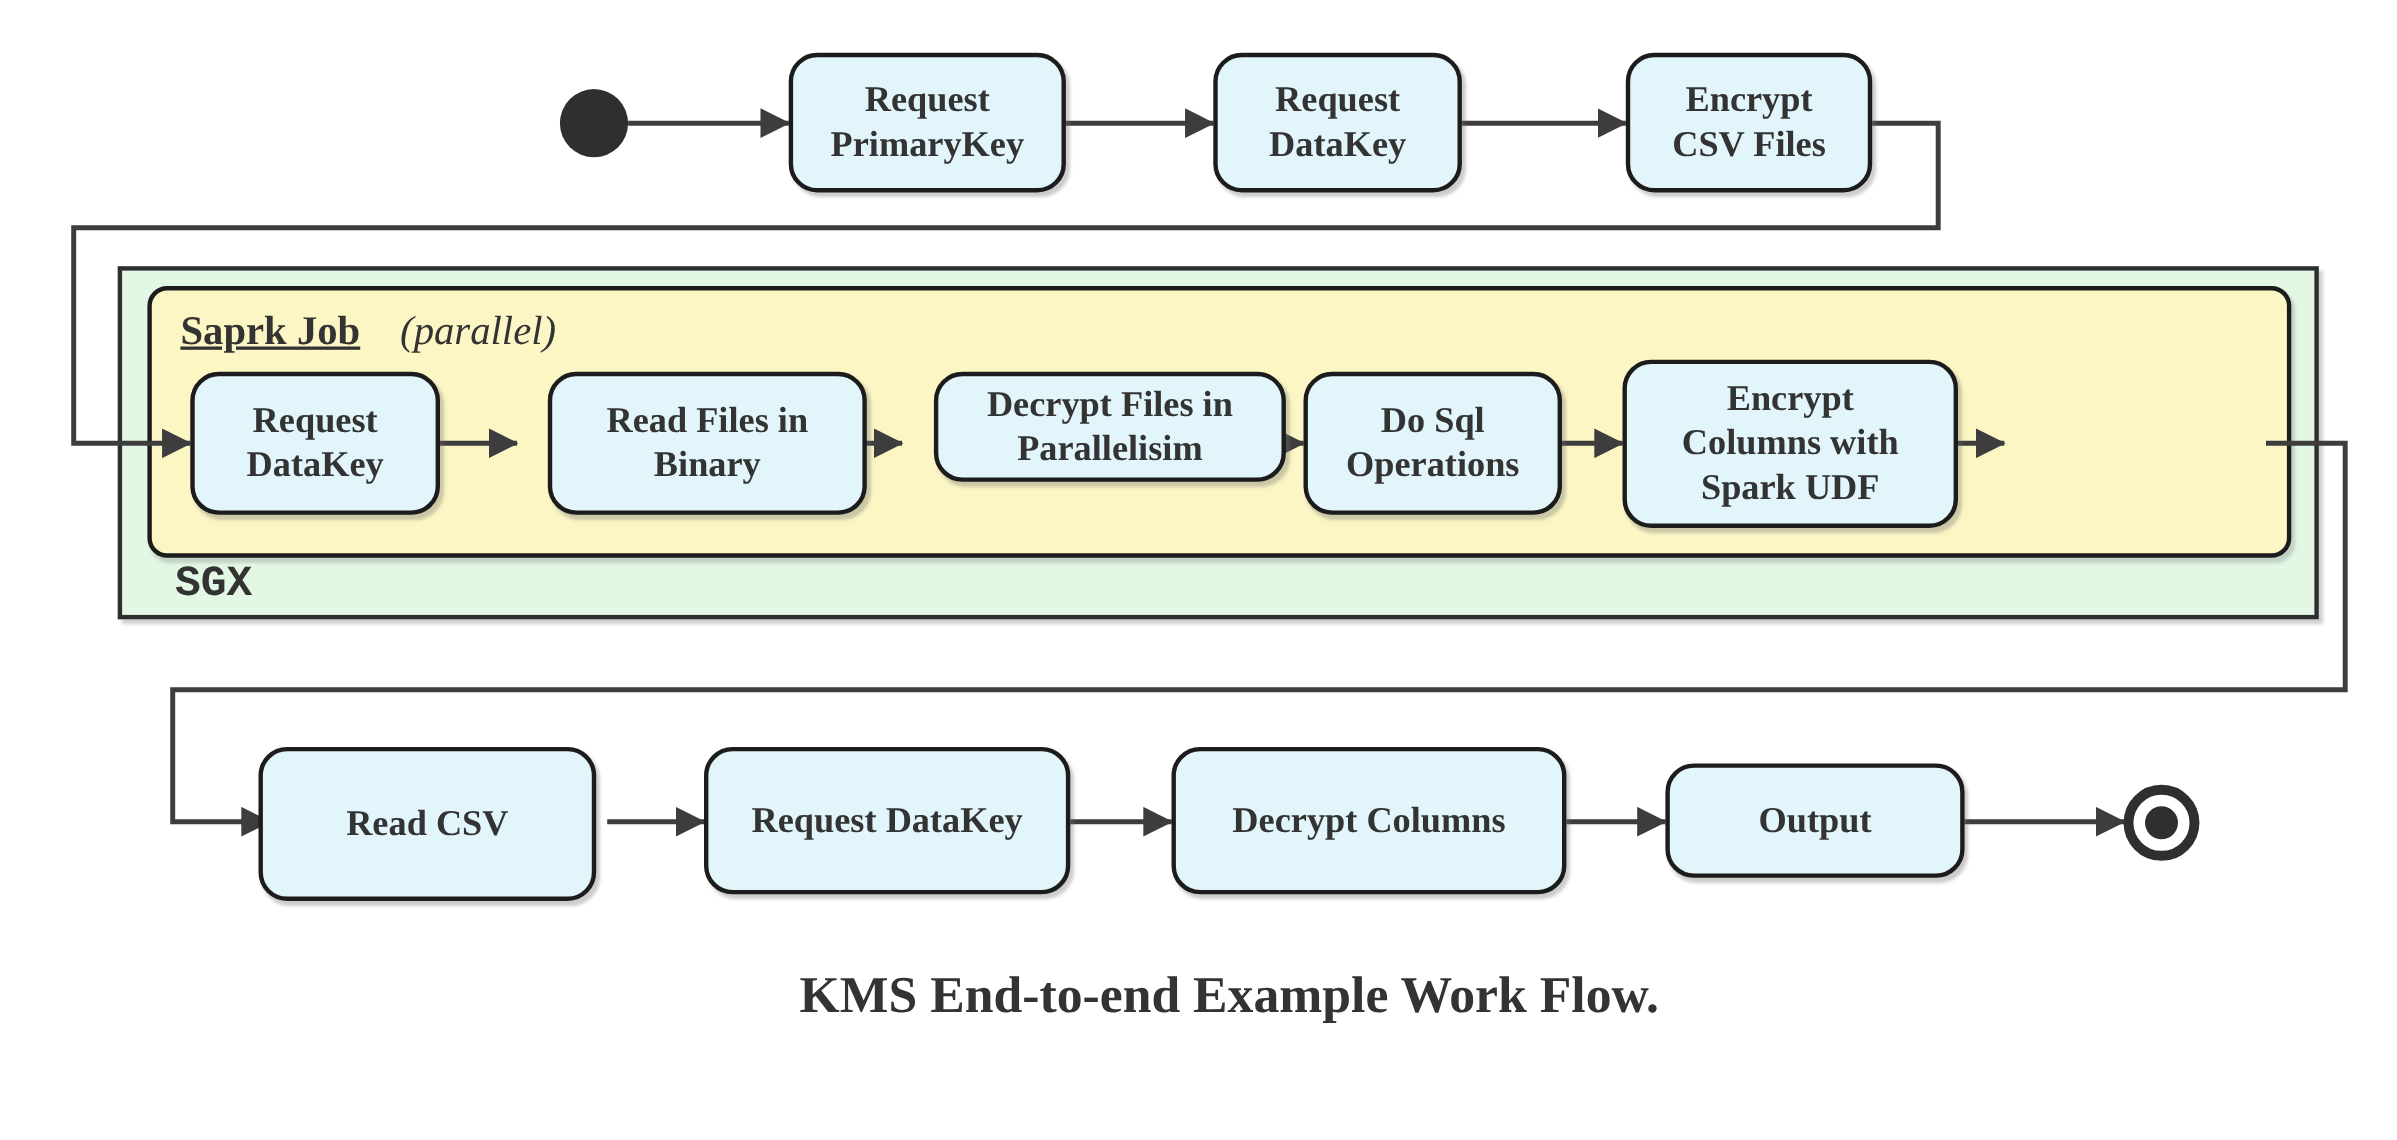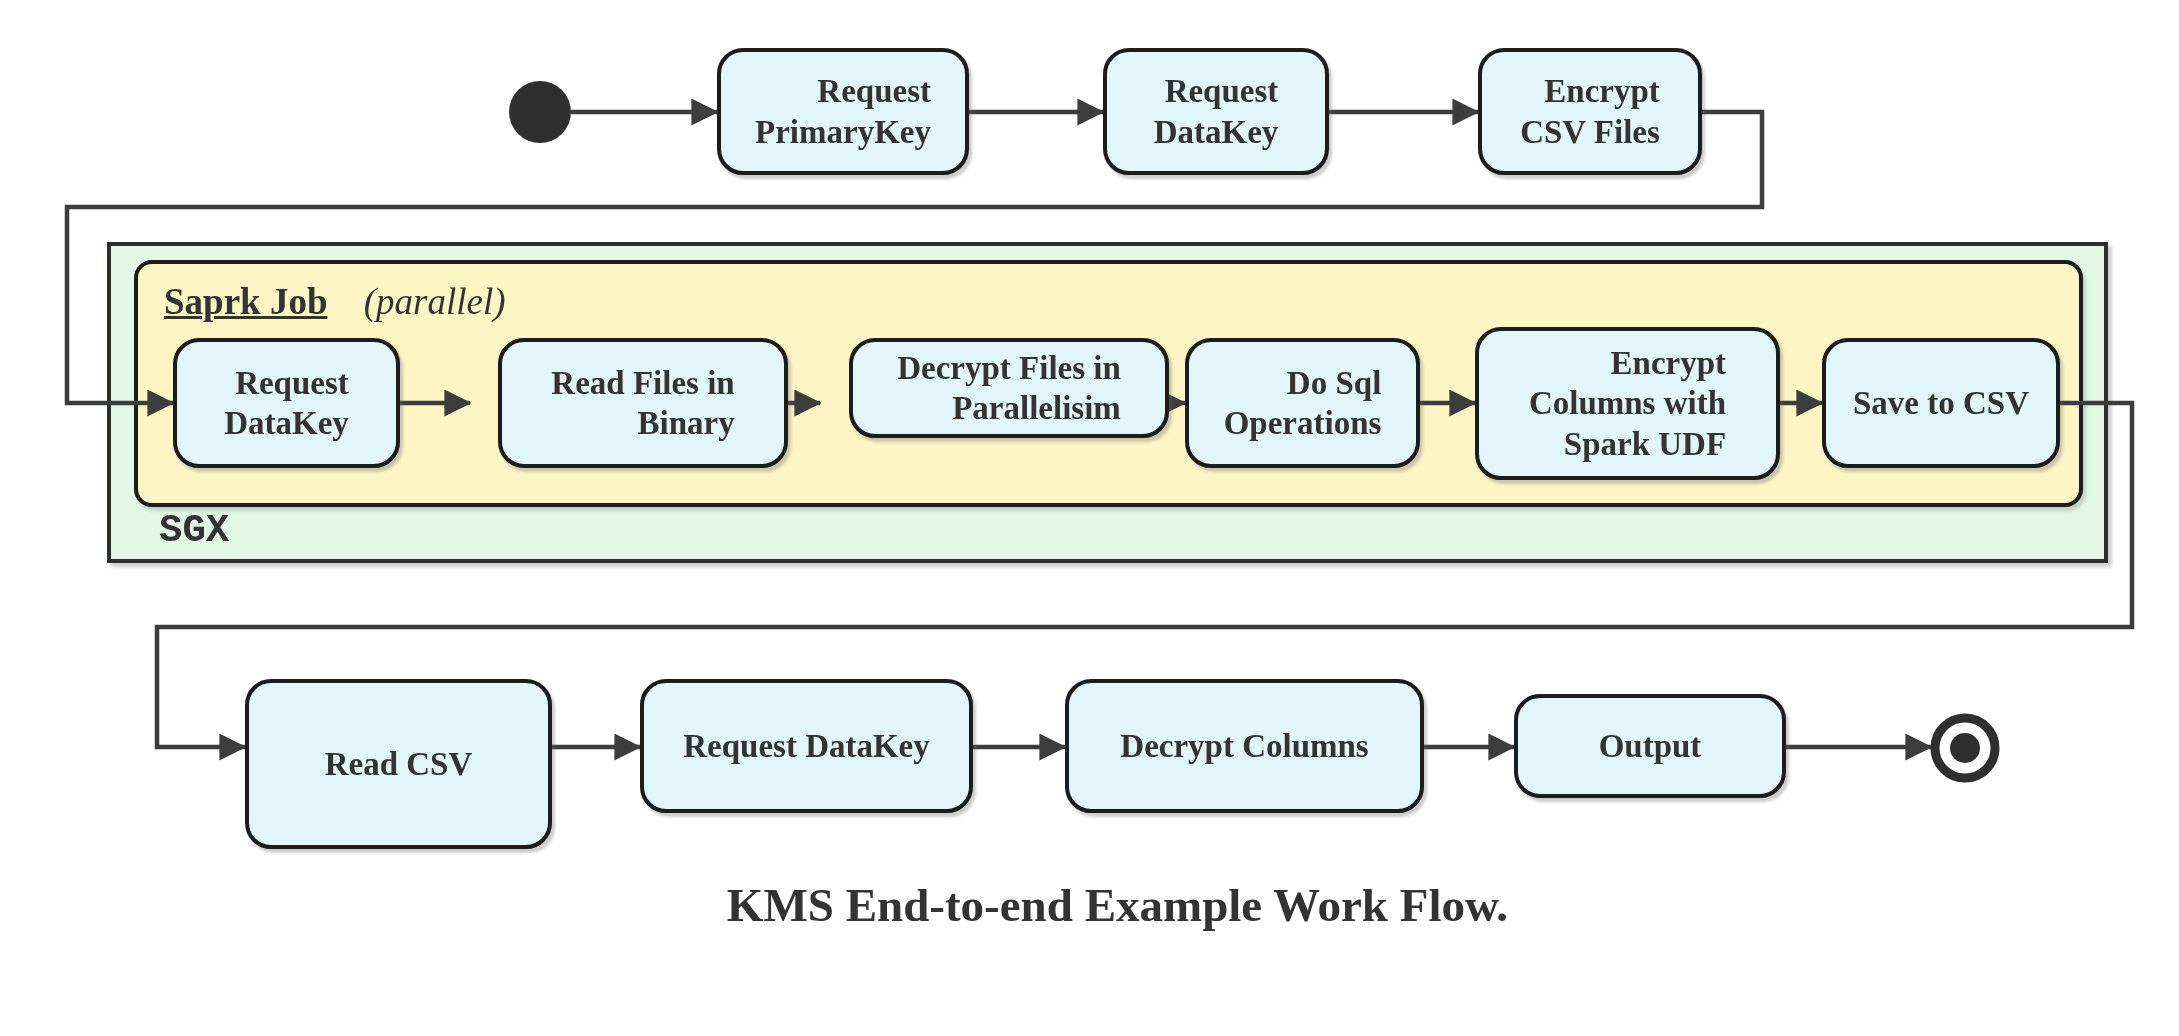--- a/index.html
+++ b/index.html
@@ -32,35 +32,35 @@
   svg.edges{position:absolute;left:0;top:0;width:2179px;height:1036px;}
   .edge{fill:none;stroke:var(--edge);stroke-width:4.5;}
   #arw path{fill:var(--edge);}
   .start-dot{fill:var(--terminal);}
   .end-outer{fill:#ffffff;stroke:var(--terminal);stroke-width:9;}
   .end-inner{fill:var(--terminal);}
   
   .node{
     position:absolute;box-sizing:border-box;
     background:var(--task-fill);border:4px solid var(--task-border);border-radius:26px;
-    display:flex;align-items:center;justify-content:center;text-align:right;
+    display:flex;align-items:center;justify-content:center;text-align:center;
     font-weight:bold;font-size:33px;line-height:1.22;color:var(--text);
     box-shadow:3px 4px 3px rgba(110,110,110,.35);
   }
   .node .lbl{white-space:pre-line;padding:0 6px;}
   .n-top-1{left:717px;top:48px;width:252px;height:127px;}
   .n-top-2{left:1103px;top:48px;width:226px;height:127px;}
   .n-top-3{left:1478px;top:48px;width:224px;height:127px;}
   .n-mid-1{left:173px;top:338px;width:227px;height:130px;}
   .n-mid-2{left:498px;top:338px;width:290px;height:130px;}
   .n-mid-3{left:849px;top:338px;width:320px;height:100px;}
   .n-mid-4{left:1185px;top:338px;width:235px;height:130px;}
   .n-mid-5{left:1475px;top:327px;width:305px;height:153px;}
   .n-mid-6{left:1822px;top:338px;width:238px;height:130px;}
-  .n-bot-1{left:245px;top:679px;width:307px;height:170px;}
+  .n-bot-1{left:235px;top:679px;width:307px;height:140px;}
   .n-bot-2{left:640px;top:679px;width:333px;height:134px;}
   .n-bot-3{left:1065px;top:679px;width:359px;height:134px;}
   .n-bot-4{left:1514px;top:694px;width:272px;height:104px;}
   
   .title{
     position:absolute;left:0;right:0;top:878px;text-align:center;
     font-size:47px;font-weight:bold;color:var(--text);transform:translateX(28px);
   }
 </style>
 </head>
@@ -132,23 +132,20 @@
   </div>
   <div class="node n-mid-4">
     <span class="lbl">Do Sql
 Operations</span>
   </div>
   <div class="node n-mid-5">
     <span class="lbl">Encrypt
 Columns with
 Spark UDF</span>
   </div>
-  <div class="node n-mid-6">
-    <span class="lbl">Save to CSV</span>
-  </div>
 
   <div class="node n-bot-1">
     <span class="lbl">Read CSV</span>
   </div>
   <div class="node n-bot-2">
     <span class="lbl">Request DataKey</span>
   </div>
   <div class="node n-bot-4">
     <span class="lbl">Output</span>
   </div>

